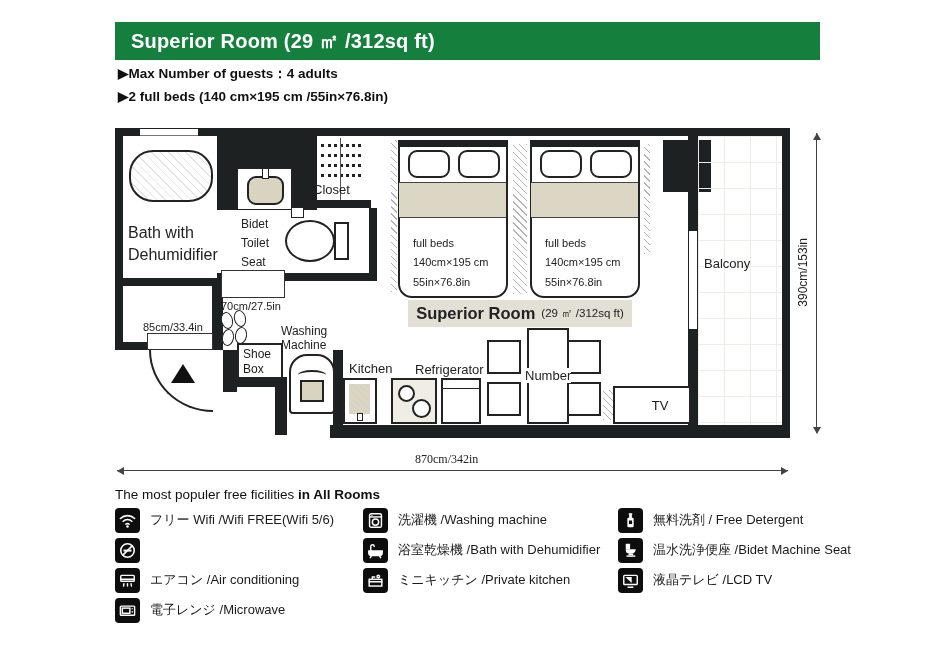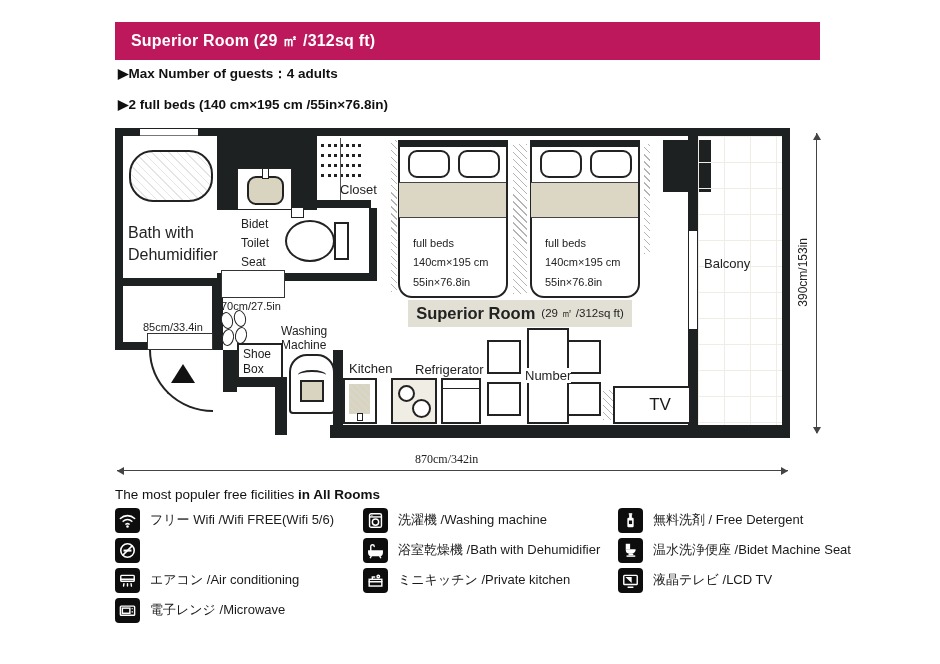--- a/index.html
+++ b/index.html
@@ -2,21 +2,21 @@
 <html><head>
 <meta charset="utf-8">
 <style>
   * { margin:0; padding:0; box-sizing:border-box; }
   body { background:#fff; font-family:"Liberation Sans", sans-serif; }
   .page { position:relative; width:940px; height:664px; background:#ffffff; overflow:hidden; color:#1a1a1a; }
   .abs { position:absolute; }
 
   
   .title-bar { position:absolute; left:115px; top:22px; width:705px; height:38px;
-    background:#be185d; color:#fff; font-size:16px; font-weight:bold;
+    background:#15803d; color:#fff; font-size:20px; font-weight:bold;
     line-height:38px; padding-left:16px; letter-spacing:0.2px; }
   .bullet { position:absolute; left:118px; font-size:13.5px; font-weight:bold; color:#101010; }
 
   
   .plan { position:absolute; left:115px; top:128px; width:675px; height:310px; background:#fff; }
   .w { position:absolute; background:#1d2121; }
   .gap { position:absolute; background:#ffffff; }
   .hatch { position:absolute; background:repeating-linear-gradient(45deg, rgba(40,40,40,0.35) 0 1px, transparent 1px 5px); }
   .lbl { position:absolute; color:#222; }
   .box { position:absolute; background:#fff; border:2px solid #222; }
@@ -79,21 +79,21 @@
   .fac-icon { width:25px; height:25px; background:#0d0d0d; border-radius:4px; display:flex; align-items:center; justify-content:center; flex:0 0 25px; }
   .fac-label { font-size:13px; color:#1a1a1a; margin-left:10px; white-space:nowrap; }
 </style>
 </head>
 <body>
 
 <div class="page">
 
   <div class="title-bar"><span>Superior Room (29 ㎡ /312sq ft)</span></div>
   <div class="bullet" style="top:65px;">▶Max Number of guests：4 adults</div>
-  <div class="bullet" style="top:96px;">▶2 full beds (140 cm×195 cm /55in×76.8in)</div>
+  <div class="bullet" style="top:88px;">▶2 full beds (140 cm×195 cm /55in×76.8in)</div>
 
   <div class="plan">
 
     <div class="w" style="left:0;top:0;width:675px;height:8px;"></div>
     <div class="gap" style="left:25px;top:1px;width:58px;height:7px;border-bottom:1px solid #777;"></div>
     <div class="w" style="left:0;top:0;width:8px;height:158px;"></div>
     <div class="w" style="left:0;top:150px;width:112px;height:8px;"></div>
     <div class="w" style="left:0;top:150px;width:8px;height:72px;"></div>
     <div class="w" style="left:0;top:214px;width:34px;height:8px;"></div>
     <div class="w" style="left:102px;top:8px;width:100px;height:74px;"></div>
@@ -118,21 +118,21 @@
     <div class="box" style="left:122px;top:40px;width:55px;height:42px;border-width:1.5px;">
       <div class="sink-basin"></div>
       <div class="faucet"></div>
     </div>
 
     <div class="dotrow" style="left:206px;top:16px;"></div>
     <div class="dotrow" style="left:206px;top:26px;"></div>
     <div class="dotrow" style="left:206px;top:36px;"></div>
     <div class="dotrow" style="left:206px;top:46px;"></div>
     <div class="rod" style="left:225px;top:10px;width:1px;height:62px;"></div>
-    <div class="lbl" style="left:198px;top:54px;font-size:13px;margin-left:27px;">Closet</div>
+    <div class="lbl" style="left:198px;top:54px;font-size:13px;">Closet</div>
 
     <div class="lbl" style="left:126px;top:87px;font-size:12px;line-height:1.6;">
       <div>Bidet</div>
       <div>Toilet</div>
       <div>Seat</div>
     </div>
     <div class="box" style="left:176px;top:79px;width:13px;height:11px;border-width:1.5px;"></div>
     <div class="toilet-bowl"></div>
     <div class="toilet-tank"></div>
 
@@ -173,21 +173,21 @@
     </div>
 
     <div class="chair" style="left:372px;top:212px;"></div>
     <div class="chair" style="left:372px;top:254px;"></div>
     <div class="chair" style="left:452px;top:212px;"></div>
     <div class="chair" style="left:452px;top:254px;"></div>
     <div class="box" style="left:412px;top:200px;width:42px;height:96px;"></div>
     <div class="lbl" style="left:410px;top:240px;width:46px;font-size:13px;text-align:center;background:#fff;">Number</div>
 
     <div class="hatch" style="left:488px;top:262px;width:10px;height:30px;"></div>
-    <div class="box" style="left:498px;top:258px;width:78px;height:38px;display:flex;align-items:center;justify-content:center;font-size:17px;padding-left:16px;">TV</div>
+    <div class="box" style="left:498px;top:258px;width:78px;height:38px;display:flex;align-items:center;justify-content:center;font-size:13px;padding-left:16px;">TV</div>
 
     <div class="hatch" style="left:276px;top:12px;width:6px;height:152px;"></div>
     <div class="bed" style="left:283px;">
       <div class="hb"></div>
       <div class="pillow" style="left:8px;"></div>
       <div class="pillow" style="left:58px;"></div>
       <div class="blanket"></div>
       <div class="bedtext">
         <div>full beds</div>
         <div>140cm×195 cm</div>

